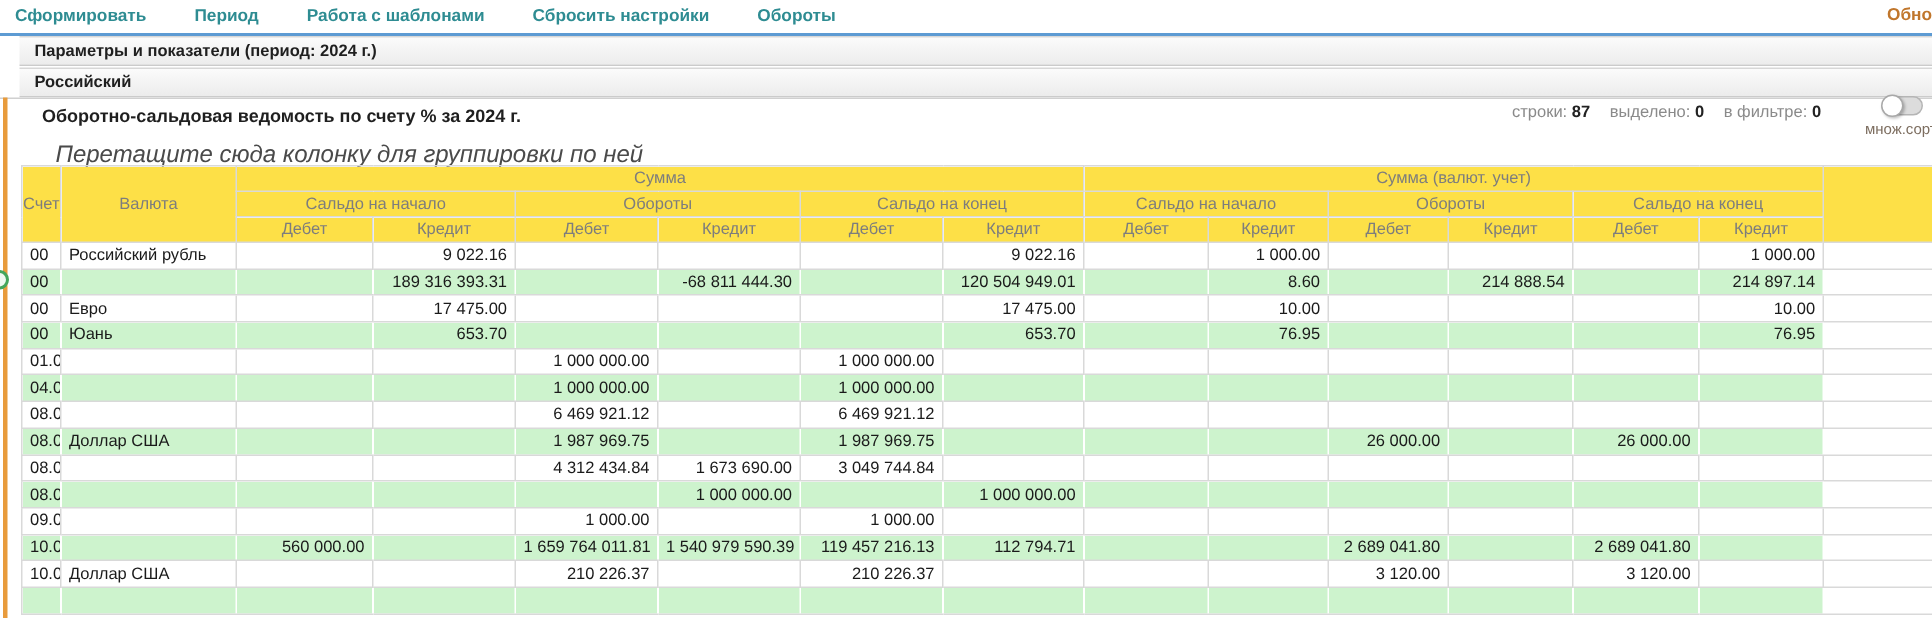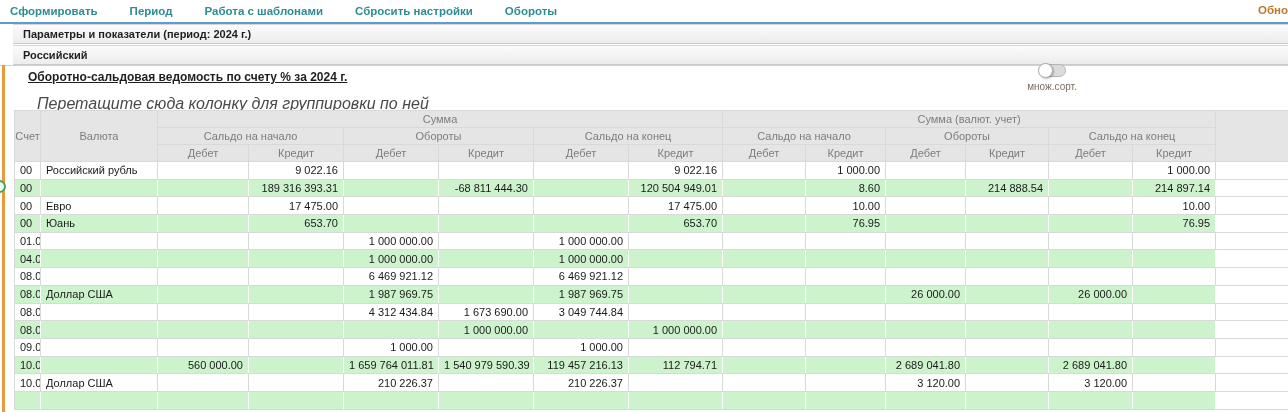--- a/index.html
+++ b/index.html
@@ -21,40 +21,40 @@
   .acc.params { top:24px; }
   .acc.result { top:45px; }
 
   
   .panel { position:absolute; left:0; top:65px; width:1288px; height:347px; background:#fff;
            border-top:1px solid #d0d0d0; }
   .orangebar { position:absolute; left:2px; top:65px; width:3px; height:347px; background:#e89b3c; }
   .sidehandle { position:absolute; left:-7px; top:180px; width:13px; height:13px; border-radius:50%;
                 background:#eef9f0; border:2px solid #43a65c; z-index:5; }
 
-  .rtitle { position:absolute; left:28px; top:70px; font-size:12px; font-weight:700; color:#1f1f1f;text-decoration:underline; }
+  .rtitle { position:absolute; left:28px; top:70px; font-size:12px; font-weight:700; color:#1f1f1f; }
   .grouphint { position:absolute; left:37px; top:95px; font-size:16px; font-style:italic; color:#4a4a4a; }
 
   
   .statsrow { position:absolute; left:1008px; top:62px; display:flex; align-items:flex-start;
               white-space:nowrap; }
   .stats { font-size:11px; color:#8a8a8a; line-height:26px; }
   .stats b { color:#222; font-weight:700; margin-right:10px; }
   .ctl { display:flex; flex-direction:column; align-items:center; margin-left:16px; width:56px; }
   .ctl .lbl { font-size:10px; margin-top:4px; color:#7d6e60; }
   .toggle { width:27px; height:13px; background:#dcdcdc; border:1px solid #b5b5b5;
             border-radius:8px; position:relative; cursor:pointer; margin-top:2px; }
   .toggle .knob { position:absolute; left:-2px; top:-2px; width:15px; height:15px; background:#fff;
                   border:1px solid #a8a8a8; border-radius:50%; box-shadow:1px 1px 2px rgba(0,0,0,.25); }
 
   
   table { position:absolute; left:14px; top:110px; width:1274px;
           border-collapse:collapse; table-layout:fixed; }
   th, td { border:1px solid #d9d9d9; font-weight:normal; overflow:hidden; white-space:nowrap; }
-  th { background:#e5e5e5; color:#7d7d7d; font-size:11px; height:17px; text-align:center; cursor:pointer; }
+  th { background:#fde047; color:#7d7d7d; font-size:11px; height:17px; text-align:center; cursor:pointer; }
   td { font-size:11px; color:#1a1a1a; height:17.7px; background:#fff; padding:0 5px; }
   td.num { text-align:right; }
   tr.green td { background:#cdf3cd; border-left-color:#fff; border-right-color:#fff; }
   tr.green td:first-child { border-left-color:#d9d9d9; }
   td.filler, tr.green td.filler { background:#fff; border-left-color:#d9d9d9; border-right-color:#d9d9d9; }
 </style>
 </head>
 <body>
 
 <div class="menubar">
@@ -71,20 +71,28 @@
 <div class="acc result">Российский</div>
 
 <div class="panel"></div>
 <div class="orangebar"></div>
 <div class="sidehandle"></div>
 
 <div class="rtitle">Оборотно-сальдовая ведомость по счету % за 2024 г.</div>
 <div class="grouphint">Перетащите сюда колонку для группировки по ней</div>
 
 <div class="statsrow">
+  <div class="stats">
+    <span>строки:</span>
+    <b>87</b>
+    <span>выделено:</span>
+    <b>0</b>
+    <span>в фильтре:</span>
+    <b>0</b>
+  </div>
   <div class="ctl">
     <div class="toggle">
         <div class="knob"></div>
       </div>
     <div class="lbl">множ.сорт.</div>
   </div>
 
 </div>
 
 <table id="grid">

